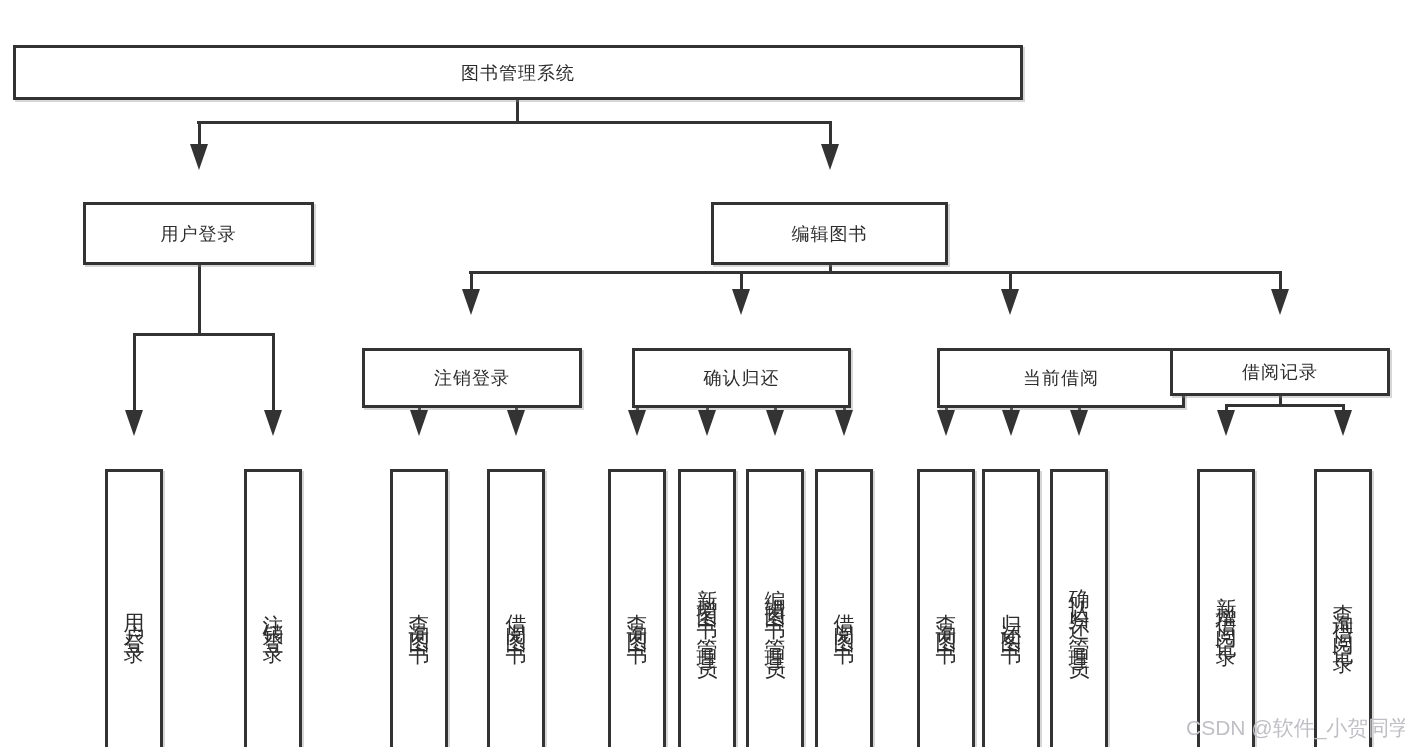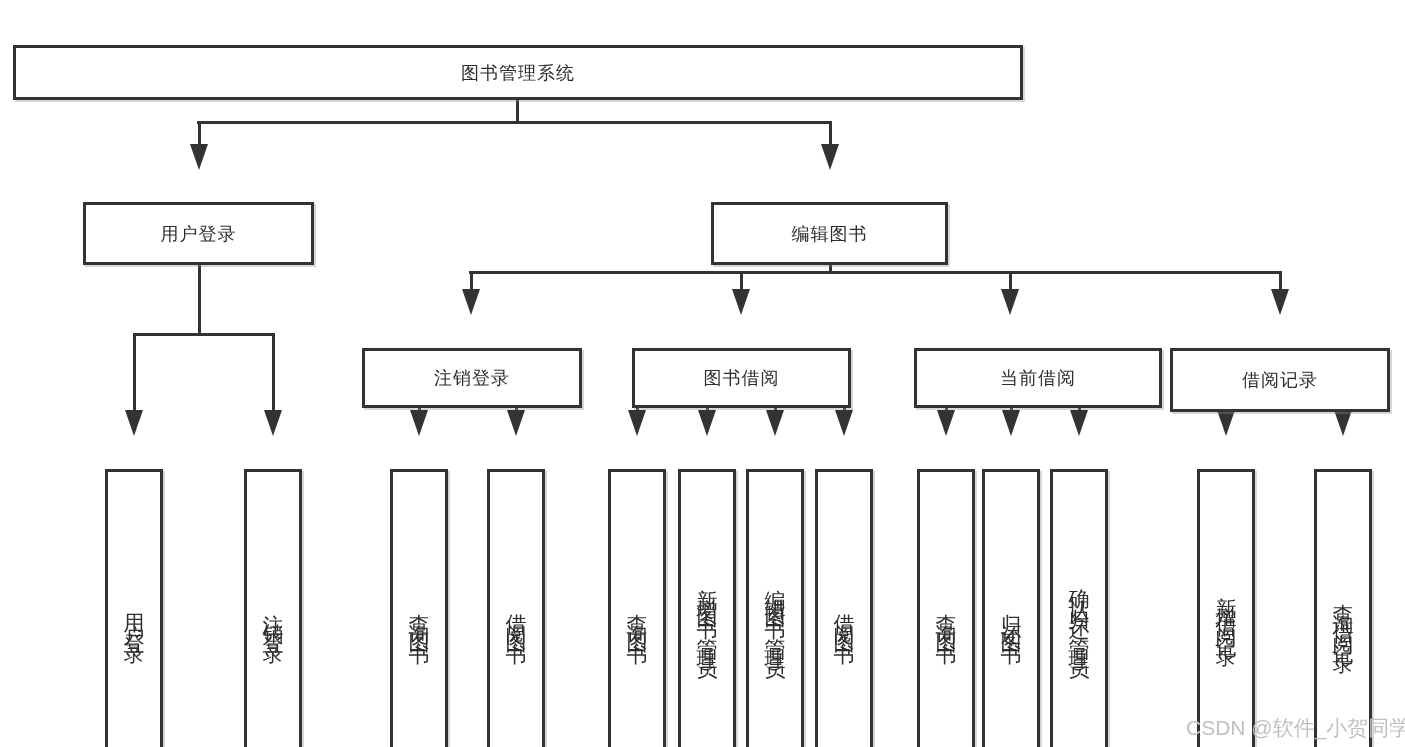--- a/index.html
+++ b/index.html
@@ -137,26 +137,26 @@
     <span class="hlabel">用户登录</span>
   </div>
   <div class="node" style="left:711px;top:170px;width:237px;height:63px">
     <span class="hlabel">编辑图书</span>
   </div>
 
   <div class="node" style="left:362px;top:316px;width:220px;height:60px">
     <span class="hlabel">注销登录</span>
   </div>
   <div class="node" style="left:632px;top:316px;width:219px;height:60px">
-    <span class="hlabel">图书借阅</span>
-  </div>
-  <div class="node" style="left:914px;top:316px;width:248px;height:60px">
+    <span class="hlabel">确认归还</span>
+  </div>
+  <div class="node" style="left:937px;top:316px;width:248px;height:60px">
     <span class="hlabel">当前借阅</span>
   </div>
-  <div class="node" style="left:1170px;top:316px;width:220px;height:64px">
+  <div class="node" style="left:1170px;top:316px;width:220px;height:48px">
     <span class="hlabel">借阅记录</span>
   </div>
 
   <div class="node" style="left:105px;top:437px;width:58px;height:296px">
     <span class="vlabel">用户登录</span>
   </div>
   <div class="node" style="left:244px;top:437px;width:58px;height:296px">
     <span class="vlabel">注销登录</span>
   </div>
 

